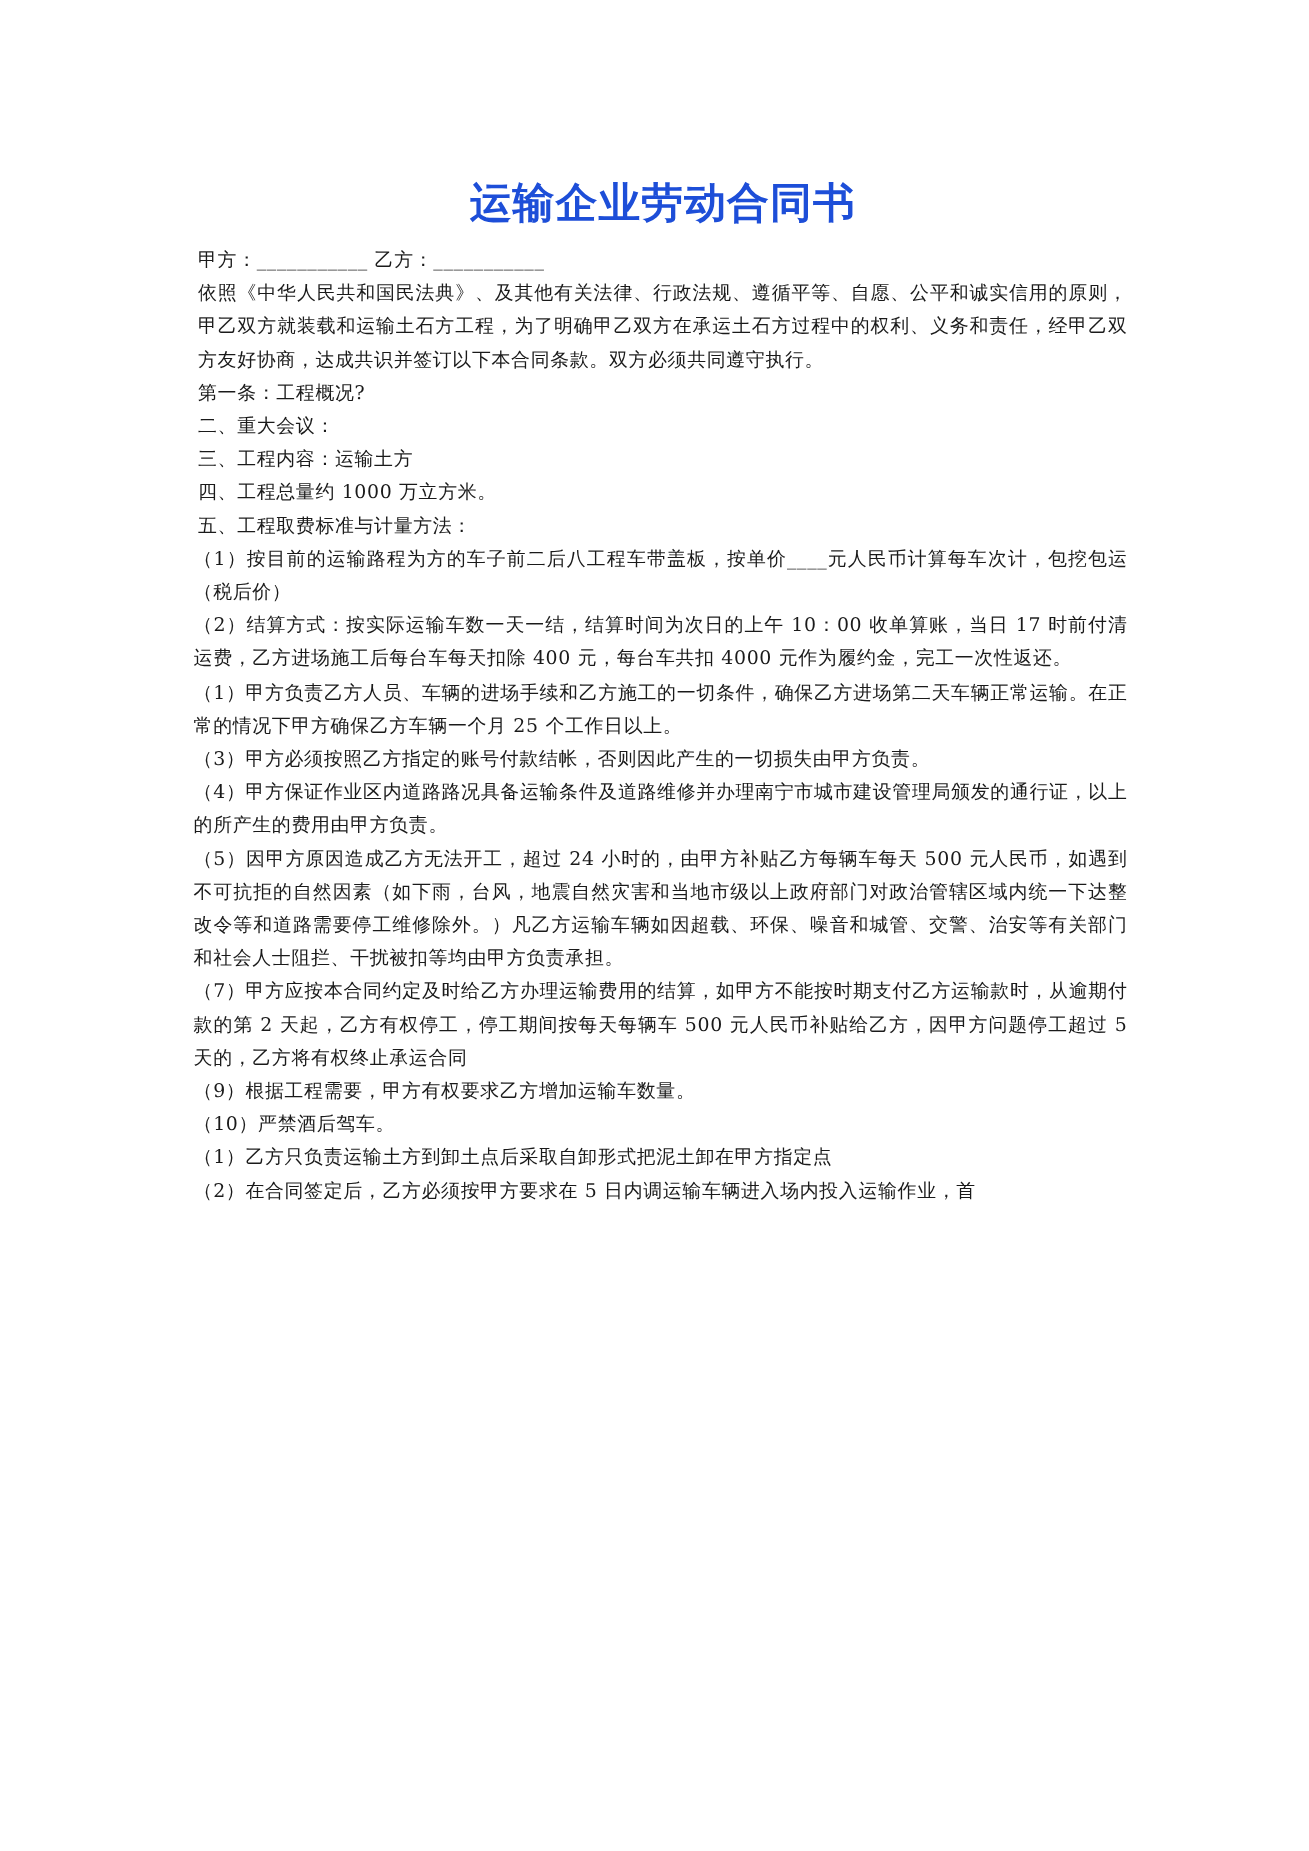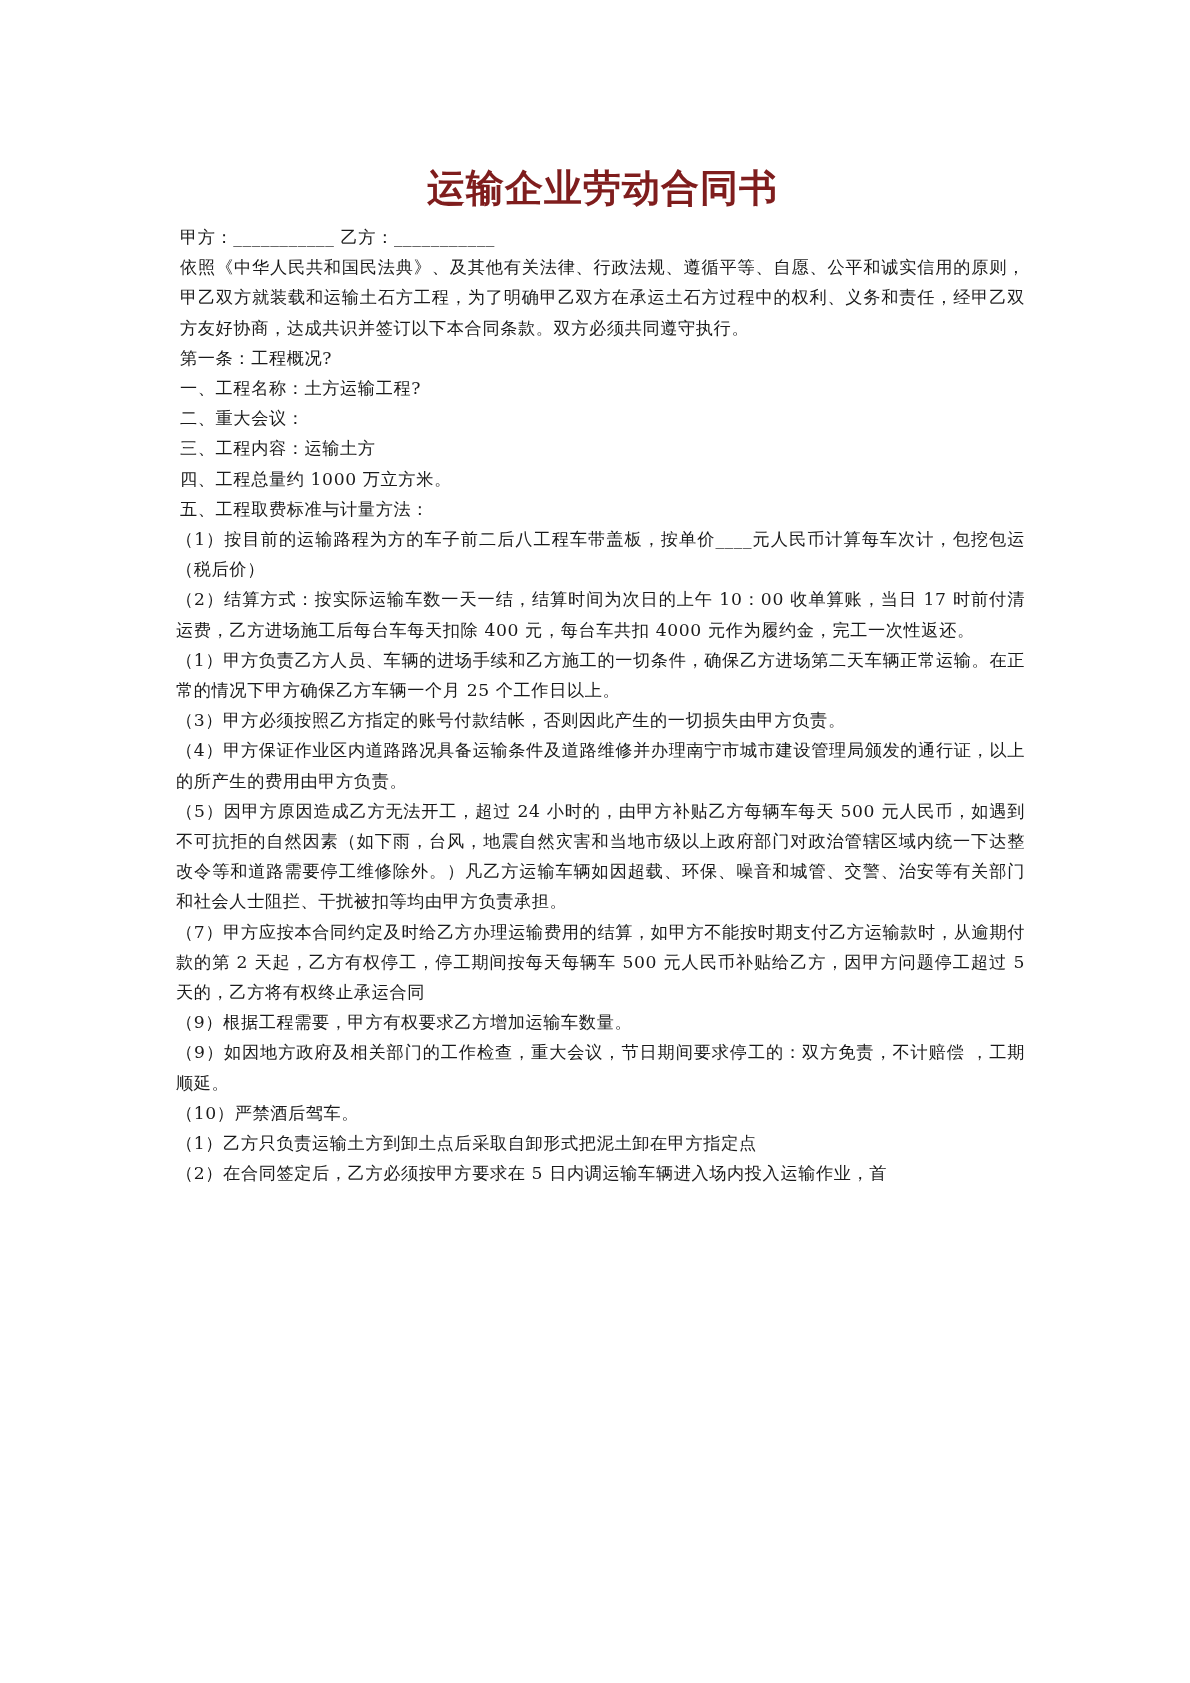--- a/index.html
+++ b/index.html
@@ -16,28 +16,28 @@
       color: #1a1a1a;
     }
     .page {
       position: absolute;
       left: 180px;
       top: 160px;
       width: 845px;
     }
     .title {
       text-align: center;
-      font-family: Liberation Serif, serif;
+      font-family: Liberation Mono, monospace;
       font-weight: bold;
       font-size: 38px;
       line-height: 56px;
       height: 56px;
       margin: 0 0 6px 0;
       letter-spacing: 1px;
-      color: #7f1d1d;
+      color: #1d4ed8;
     }
     .para {
       font-size: 17.2px;
       line-height: 30.2px;
       margin: 0;
       text-align: justify;
       text-align-last: left;
       letter-spacing: 0.6px;
       white-space: normal;
       word-break: break-all;
@@ -49,32 +49,30 @@
 </head>
 <body>
 
 <div class="page">
   <h1 class="title">运输企业劳动合同书</h1>
 
   <p class="para">甲方：___________  乙方：___________</p>
   <p class="para">依照《中华人民共和国民法典》、及其他有关法律、行政法规、遵循平等、自愿、公平和诚实信用的原则，甲乙双方就装载和运输土石方工程，为了明确甲乙双方在承运土石方过程中的权利、义务和责任，经甲乙双方友好协商，达成共识并签订以下本合同条款。双方必须共同遵守执行。</p>
 
   <p class="para">第一条：工程概况?</p>
-  <p class="para">一、工程名称：土方运输工程?</p>
   <p class="para">二、重大会议：</p>
   <p class="para">三、工程内容：运输土方</p>
   <p class="para">四、工程总量约 1000 万立方米。</p>
   <p class="para">五、工程取费标准与计量方法：</p>
   <p class="para indent-paren">（1）按目前的运输路程为方的车子前二后八工程车带盖板，按单价____元人民币计算每车次计，包挖包运（税后价）</p>
   <p class="para indent-paren">（2）结算方式：按实际运输车数一天一结，结算时间为次日的上午 10：00 收单算账，当日 17 时前付清运费，乙方进场施工后每台车每天扣除 400 元，每台车共扣 4000 元作为履约金，完工一次性返还。</p>
 
   <p class="para indent-paren">（1）甲方负责乙方人员、车辆的进场手续和乙方施工的一切条件，确保乙方进场第二天车辆正常运输。在正常的情况下甲方确保乙方车辆一个月 25 个工作日以上。</p>
   <p class="para indent-paren">（3）甲方必须按照乙方指定的账号付款结帐，否则因此产生的一切损失由甲方负责。</p>
   <p class="para indent-paren">（4）甲方保证作业区内道路路况具备运输条件及道路维修并办理南宁市城市建设管理局颁发的通行证，以上的所产生的费用由甲方负责。</p>
   <p class="para indent-paren">（5）因甲方原因造成乙方无法开工，超过 24 小时的，由甲方补贴乙方每辆车每天 500 元人民币，如遇到不可抗拒的自然因素（如下雨，台风，地震自然灾害和当地市级以上政府部门对政治管辖区域内统一下达整改令等和道路需要停工维修除外。）凡乙方运输车辆如因超载、环保、噪音和城管、交警、治安等有关部门和社会人士阻拦、干扰被扣等均由甲方负责承担。</p>
   <p class="para indent-paren">（7）甲方应按本合同约定及时给乙方办理运输费用的结算，如甲方不能按时期支付乙方运输款时，从逾期付款的第 2 天起，乙方有权停工，停工期间按每天每辆车 500 元人民币补贴给乙方，因甲方问题停工超过 5 天的，乙方将有权终止承运合同</p>
   <p class="para indent-paren">（9）根据工程需要，甲方有权要求乙方增加运输车数量。</p>
-  <p class="para indent-paren">（9）如因地方政府及相关部门的工作检查，重大会议，节日期间要求停工的：双方免责，不计赔偿 ，工期顺延。</p>
   <p class="para indent-paren">（10）严禁酒后驾车。</p>
 
   <p class="para indent-paren">（1）乙方只负责运输土方到卸土点后采取自卸形式把泥土卸在甲方指定点</p>
   <p class="para indent-paren">（2）在合同签定后，乙方必须按甲方要求在 5 日内调运输车辆进入场内投入运输作业，首</p>
 </div>
 
 </body></html>

